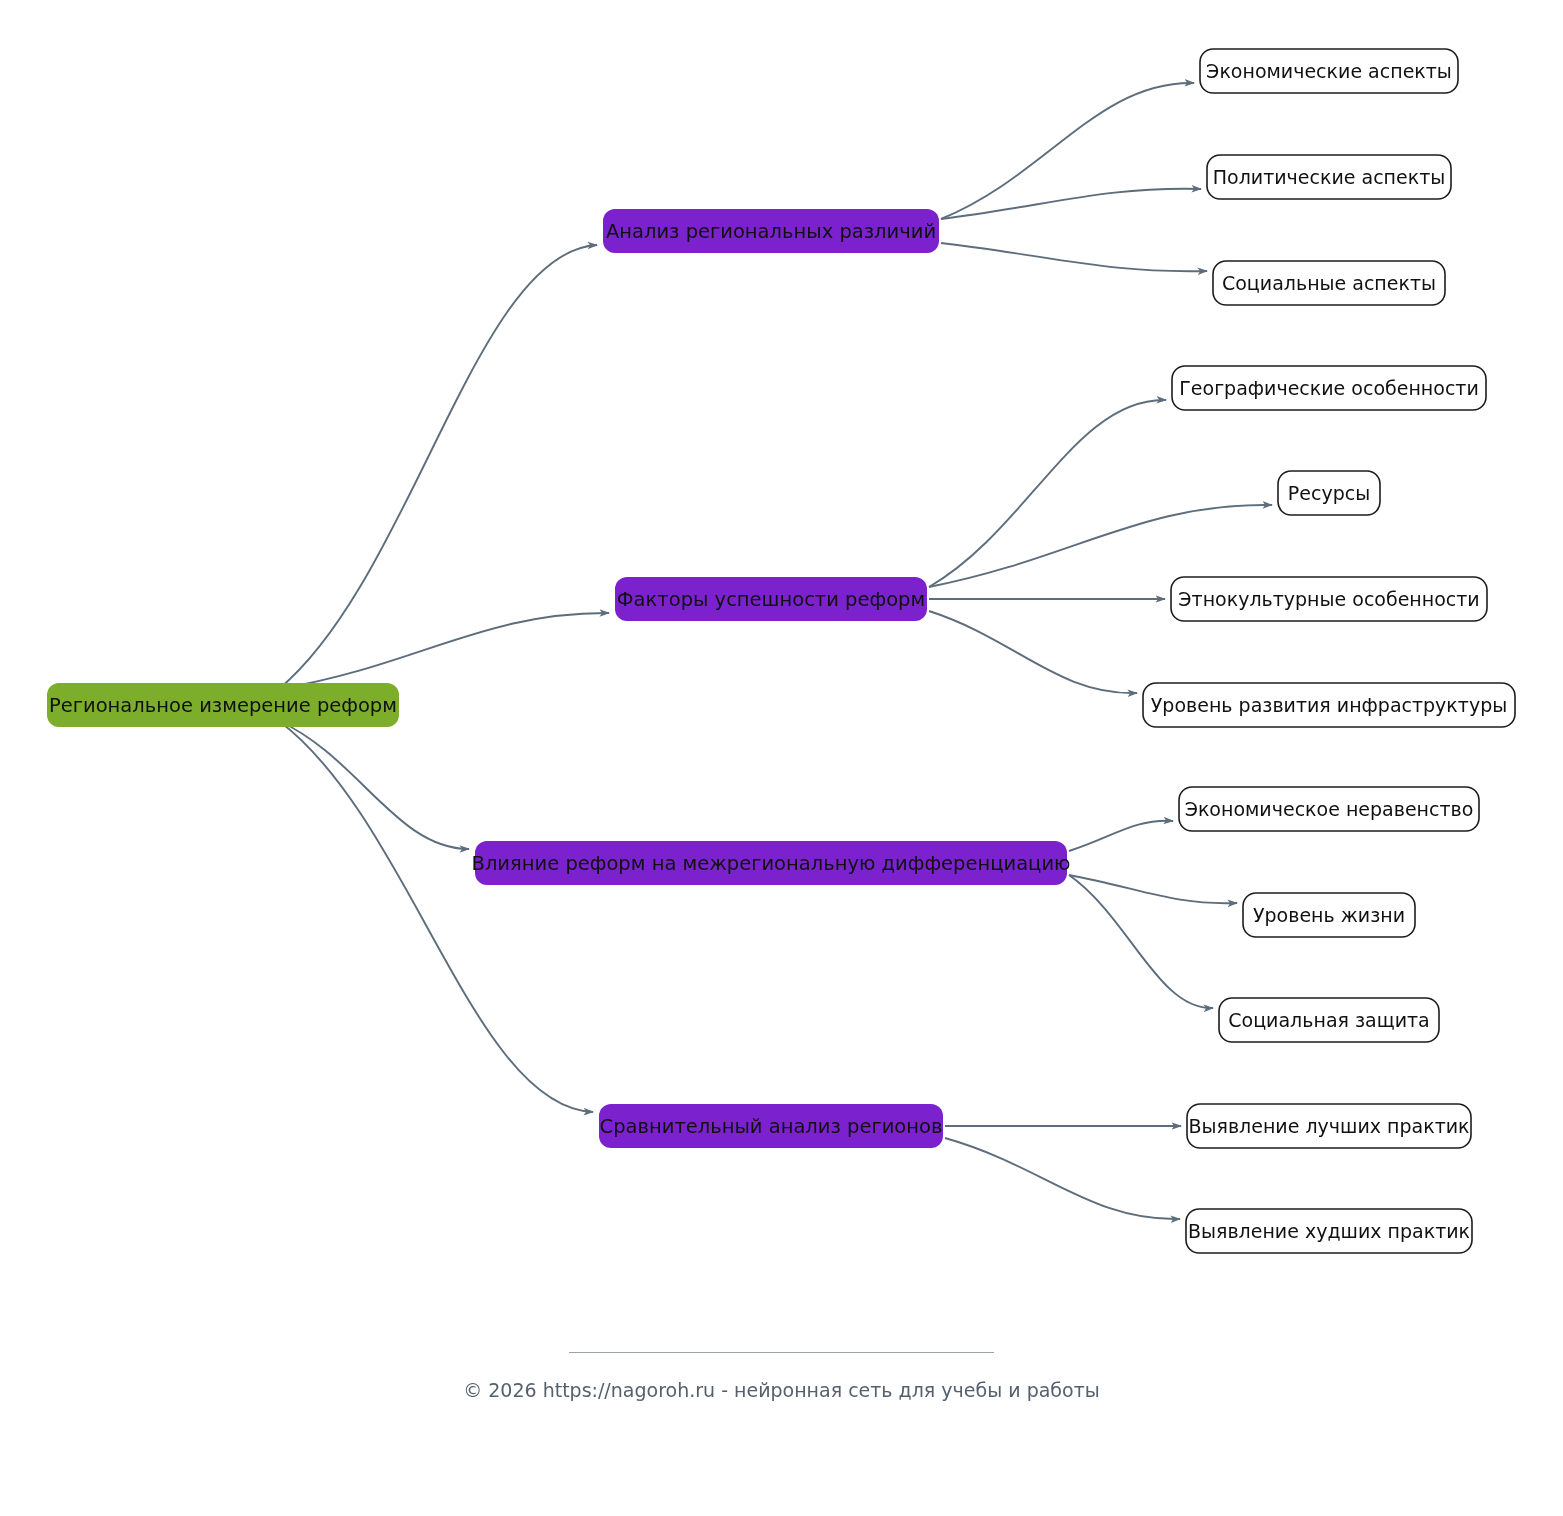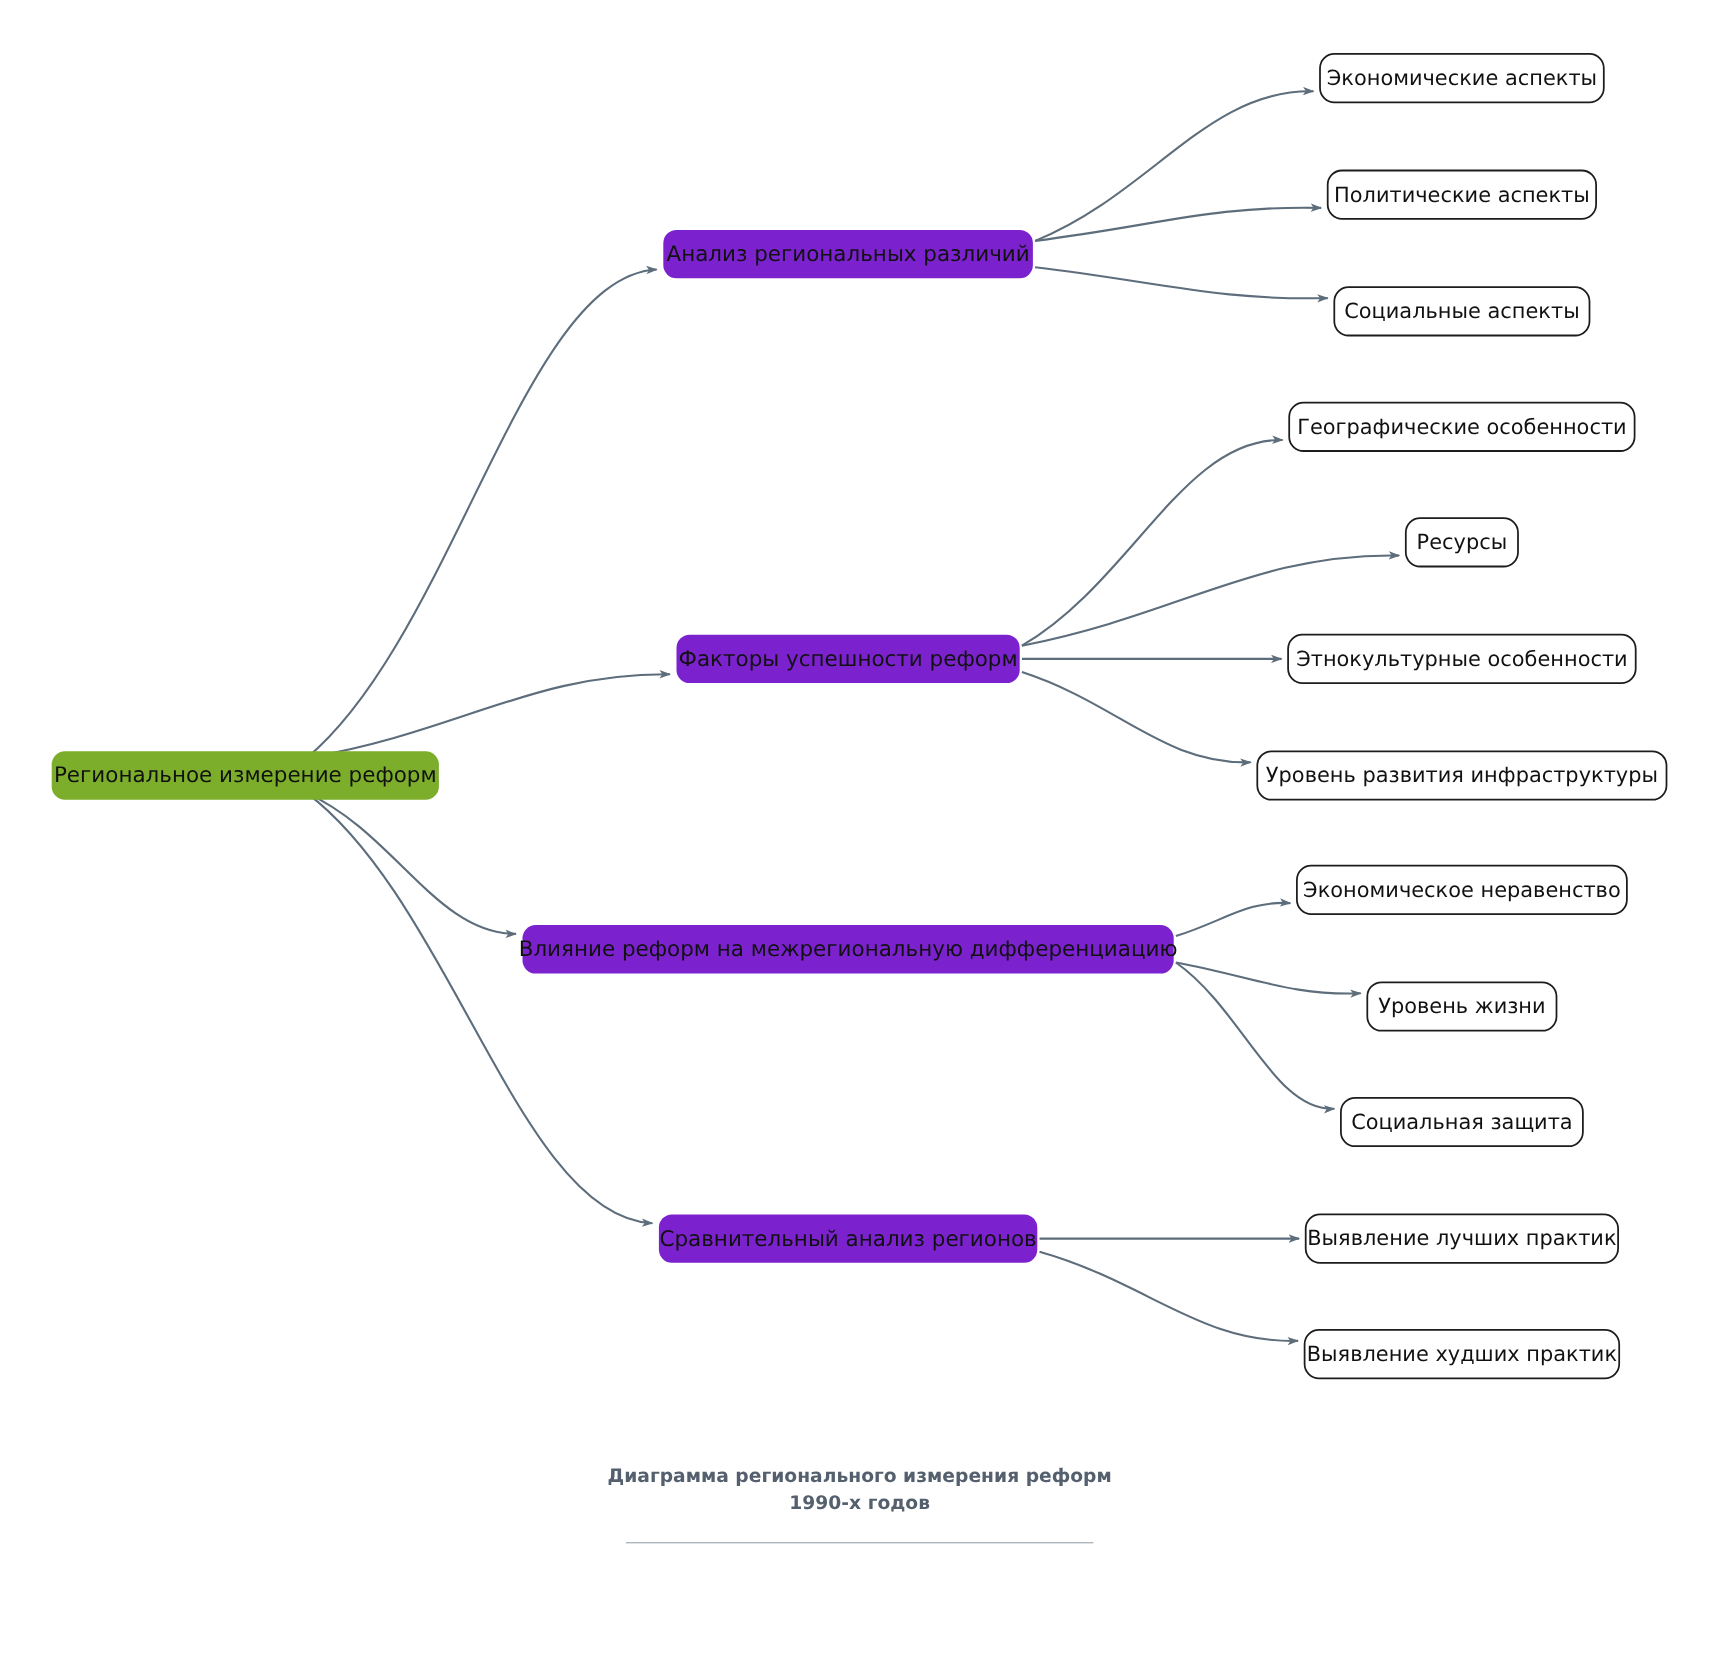--- a/index.html
+++ b/index.html
@@ -177,17 +177,16 @@
           <text x="1329" y="1127" text-anchor="middle" class="node-label node-label-leaf">Выявление лучших практик</text>
         </g>
         <g>
           <rect x="1186" y="1209" width="286" height="44" rx="13" ry="13" class="node-rect-leaf"></rect>
           <text x="1329" y="1232" text-anchor="middle" class="node-label node-label-leaf">Выявление худших практик</text>
         </g>
       </g>
   </svg>
 
   <div class="footer-block">
-    <div class="footer-title">Диаграмма регионального измерения реформ
-1990-х годов</div>
     <div class="footer-rule"></div>
+    <div class="footer-credit">© 2026 https://nagoroh.ru - нейронная сеть для учебы и работы</div>
   </div>
 </div>
 
 </body></html>

